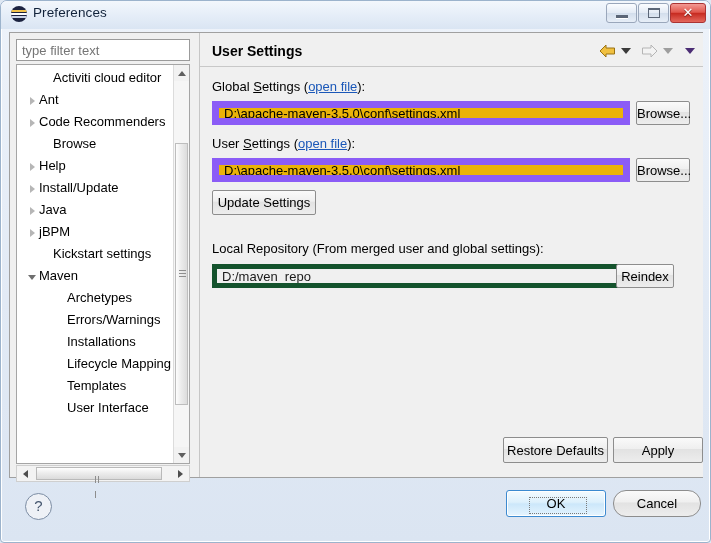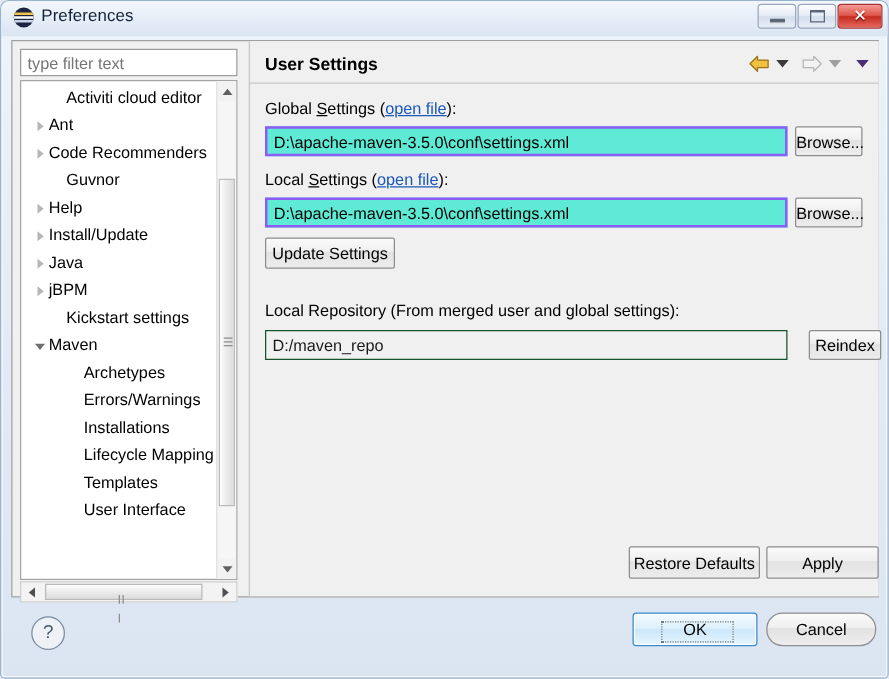--- a/index.html
+++ b/index.html
@@ -129,25 +129,25 @@
   .navarrow{display:inline-block;vertical-align:middle;width:17px;height:14px;position:relative;}
   .navcaret{display:inline-block;vertical-align:middle;width:0;height:0;margin:0 6px 0 2px;
     border-left:5px solid transparent;border-right:5px solid transparent;border-top:6px solid #3a3a3a;}
   .navcaret.purple{border-top-color:#4b2d74;margin-right:2px;}
   #hdr-rule{position:absolute;left:0;top:33px;width:503px;height:1px;background:#c8c8c8;}
   .fieldlabel{position:absolute;font-size:13px;color:#000;white-space:nowrap;}
   .mn{text-decoration:underline;}
   .link{color:#1a57b8;text-decoration:underline;cursor:pointer;}
   .txtfield{
     position:absolute;box-sizing:border-box;height:24px;
-    border:2px solid #8b5cf6;background:#5eead4;
+    border:7px solid #8b5cf6;background:#eab308;
     font-family:"Liberation Sans",sans-serif;font-size:13px;color:#000;
     padding:0 5px;outline:none;
   }
-  .txtfield.ro{background:#f0f0f0;border:1px solid #14532d;color:#1a1a1a;}
+  .txtfield.ro{background:#f0f0f0;border:5px solid #14532d;color:#1a1a1a;}
   .btn{
     position:absolute;box-sizing:border-box;height:25px;
     border:1px solid #8d8d8d;border-radius:2px;
     background:linear-gradient(180deg,#fafafa 0%,#efefef 45%,#e2e2e2 47%,#ededed 100%);
     font-family:Liberation Sans, sans-serif;font-size:13px;color:#000;
     cursor:default;padding:0;
   }
   
   #bottom{position:absolute;left:4px;top:452px;width:694px;height:54px;}
   #help-icon{
@@ -201,21 +201,21 @@
 
     <div id="panes">
 
       <input id="filter-input" type="text" placeholder="type filter text" style="">
 
       <div id="tree-wrap">
         <div id="tree">
             <div class="titem"><span class="tw" style="width: 22px;"></span><span class="tw"></span><span class="tlabel">Activiti cloud editor</span></div>
             <div class="titem"><span class="tw" style="width: 8px;"></span><span class="tw"><span class="arrow-c"></span></span><span class="tlabel">Ant</span></div>
             <div class="titem"><span class="tw" style="width: 8px;"></span><span class="tw"><span class="arrow-c"></span></span><span class="tlabel">Code Recommenders</span></div>
-            <div class="titem"><span class="tw" style="width: 22px;"></span><span class="tw"></span><span class="tlabel">Guvnor</span></div>
+            <div class="titem"><span class="tw" style="width: 22px;"></span><span class="tw"></span><span class="tlabel">Browse</span></div>
             <div class="titem"><span class="tw" style="width: 8px;"></span><span class="tw"><span class="arrow-c"></span></span><span class="tlabel">Help</span></div>
             <div class="titem"><span class="tw" style="width: 8px;"></span><span class="tw"><span class="arrow-c"></span></span><span class="tlabel">Install/Update</span></div>
             <div class="titem"><span class="tw" style="width: 8px;"></span><span class="tw"><span class="arrow-c"></span></span><span class="tlabel">Java</span></div>
             <div class="titem"><span class="tw" style="width: 8px;"></span><span class="tw"><span class="arrow-c"></span></span><span class="tlabel">jBPM</span></div>
             <div class="titem"><span class="tw" style="width: 22px;"></span><span class="tw"></span><span class="tlabel">Kickstart settings</span></div>
             <div class="titem"><span class="tw" style="width: 8px;"></span><span class="tw"><span class="arrow-o"></span></span><span class="tlabel">Maven</span></div>
             <div class="titem"><span class="tw" style="width: 36px;"></span><span class="tw"></span><span class="tlabel">Archetypes</span></div>
             <div class="titem"><span class="tw" style="width: 36px;"></span><span class="tw"></span><span class="tlabel">Errors/Warnings</span></div>
             <div class="titem"><span class="tw" style="width: 36px;"></span><span class="tw"></span><span class="tlabel">Installations</span></div>
             <div class="titem"><span class="tw" style="width: 36px;"></span><span class="tw"></span><span class="tlabel">Lifecycle Mapping</span></div>
@@ -275,30 +275,30 @@
 
         <div id="hdr-rule"></div>
 
         <div class="fieldlabel" style="left:12px;top:46px;">
           <span>Global </span><span class="mn">S</span><span>ettings (</span><span class="link">open file</span><span>):</span>
         </div>
         <input class="txtfield" style="left: 12px; top: 68px; width: 418px;" type="text" value="D:\apache-maven-3.5.0\conf\settings.xml">
         <button class="btn" style="left:436px;top:68px;width:54px;height:24px;">Browse...</button>
 
         <div class="fieldlabel" style="left:12px;top:103px;">
-          <span>Local </span><span class="mn">S</span><span>ettings (</span><span class="link">open file</span><span>):</span>
+          <span>User </span><span class="mn">S</span><span>ettings (</span><span class="link">open file</span><span>):</span>
         </div>
         <input class="txtfield" style="left: 12px; top: 125px; width: 418px;" type="text" value="D:\apache-maven-3.5.0\conf\settings.xml">
         <button class="btn" style="left:436px;top:125px;width:54px;height:24px;">Browse...</button>
 
         <button class="btn" style="left:12px;top:157px;width:104px;height:25px;">Update Settings</button>
 
         <div class="fieldlabel" style="left:12px;top:208px;">Local Repository (From merged user and global settings):</div>
         <input class="txtfield ro" style="left: 12px; top: 231px; width: 418px;" type="text" readonly="" value="D:/maven_repo">
-        <button class="btn" style="left:447px;top:231px;width:58px;height:24px;">Reindex</button>
+        <button class="btn" style="left:416px;top:231px;width:58px;height:24px;">Reindex</button>
 
         <button class="btn" style="left:303px;top:404px;width:105px;height:26px;">Restore Defaults</button>
         <button class="btn" style="left:413px;top:404px;width:90px;height:26px;">Apply</button>
       </div>
     </div>
 
     <div id="bottom">
       <div id="help-icon">?</div>
       <button id="ok-btn">
         <span>OK</span>

